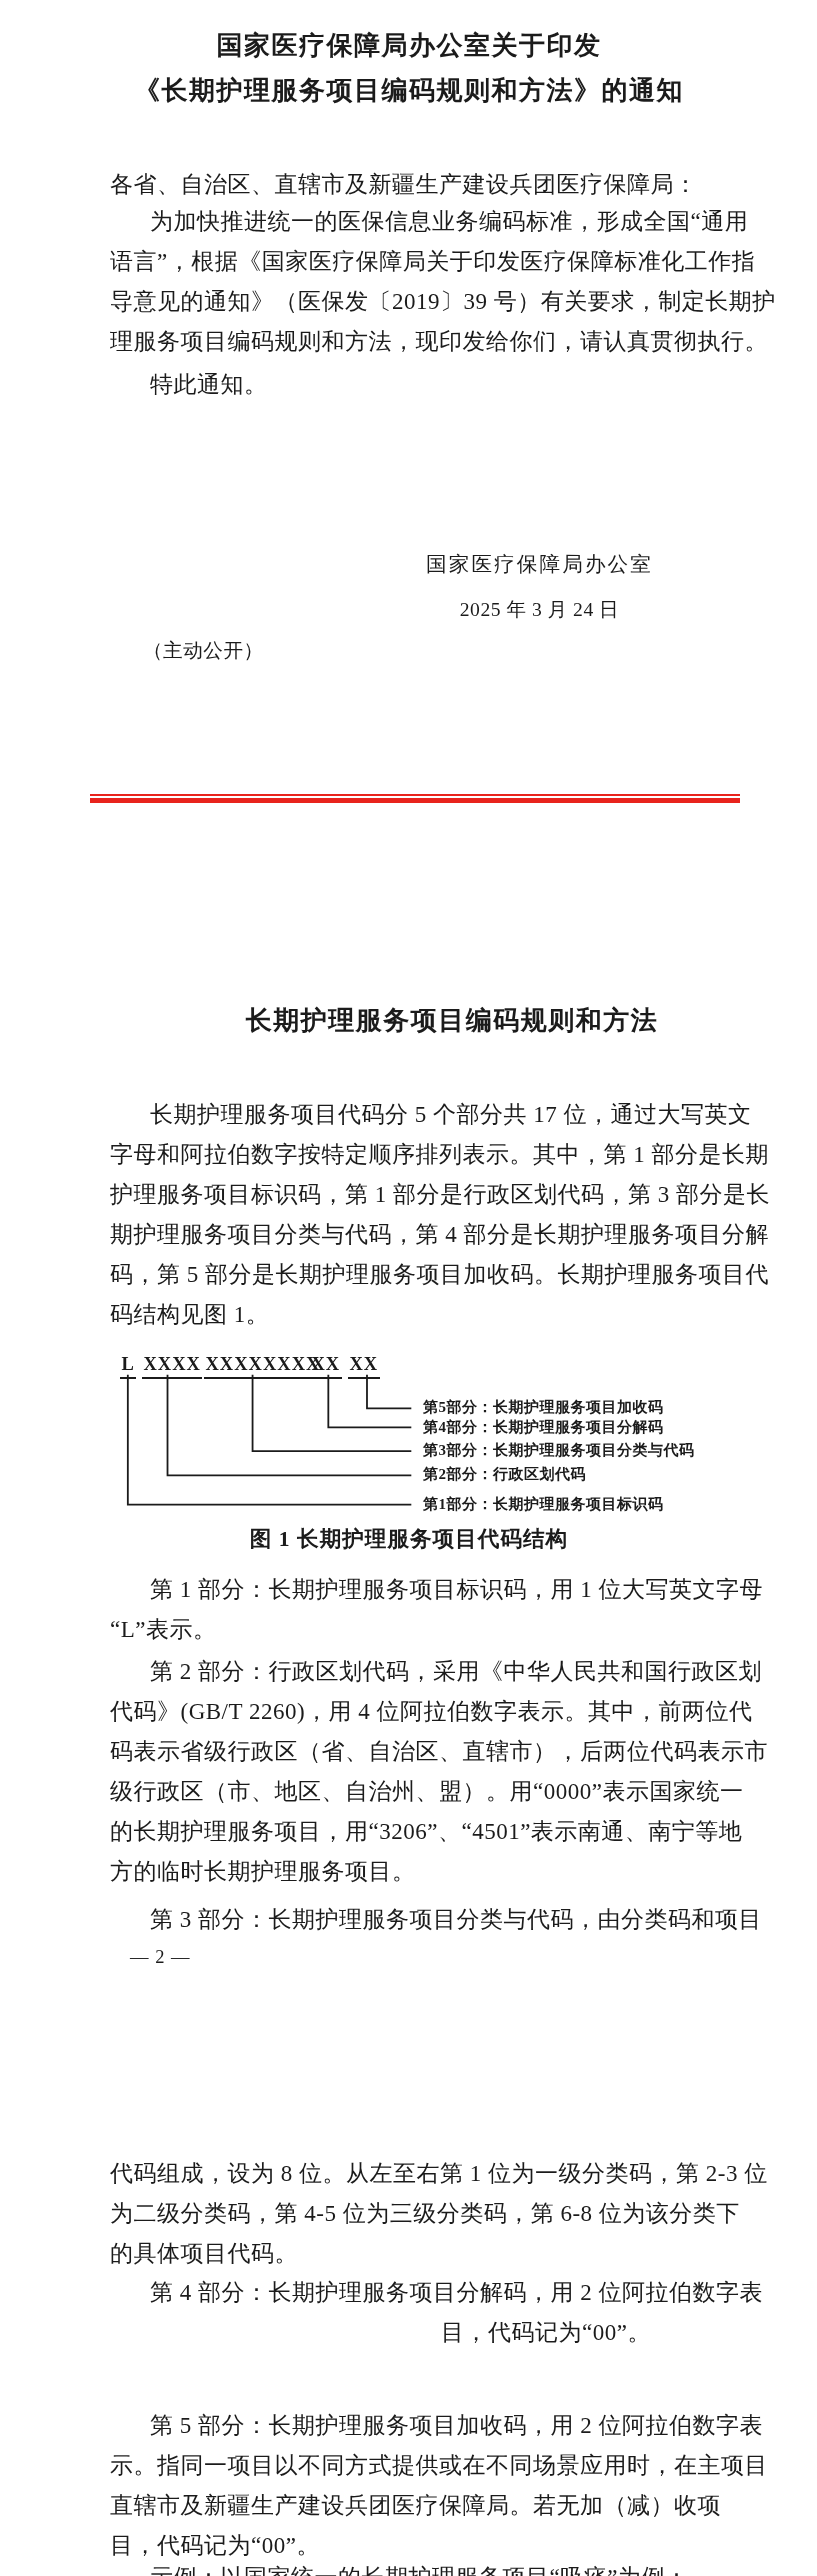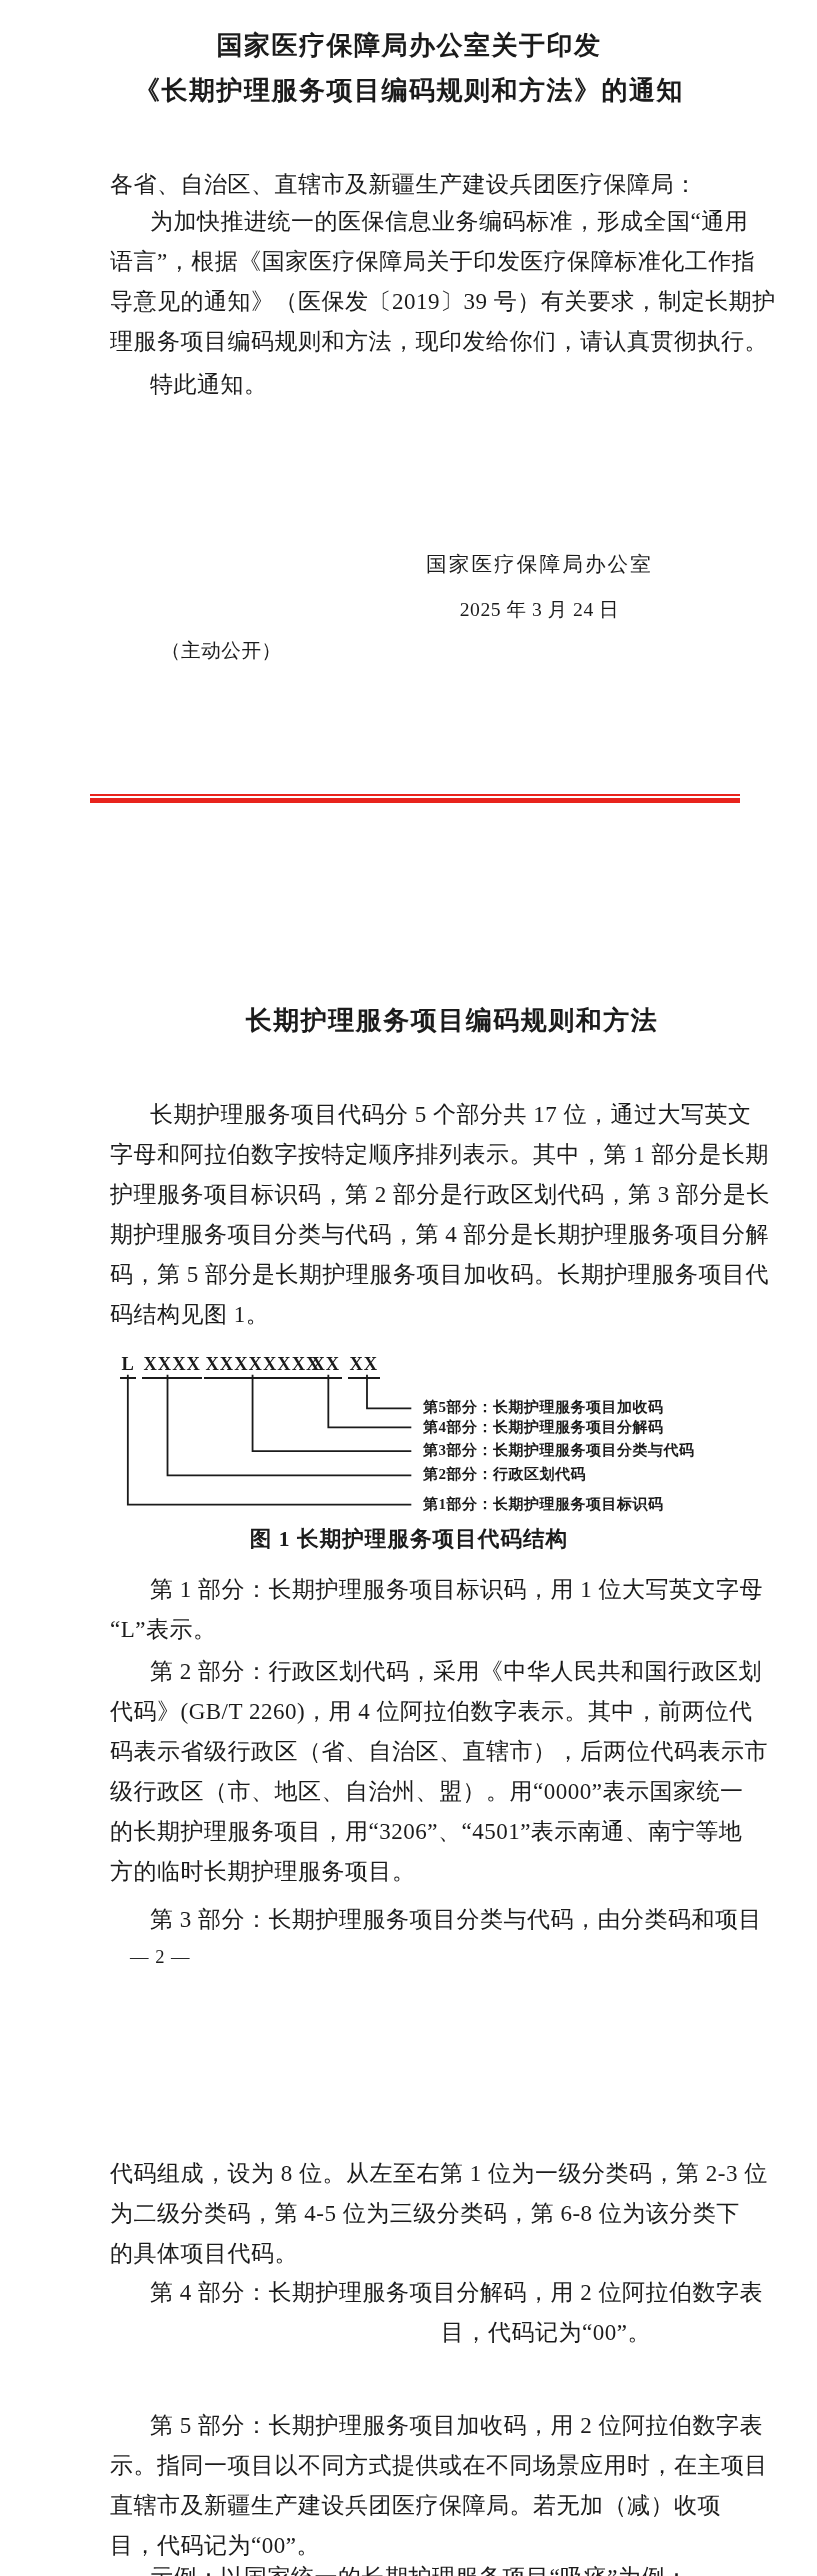--- a/index.html
+++ b/index.html
@@ -47,31 +47,31 @@
   <div class="line">理服务项目编码规则和方法，现印发给你们，请认真贯彻执行。</div>
 </div>
 
 <div class="para" style="top:365px;">
   <div class="line indent">特此通知。</div>
 </div>
 
 <div class="sign-block signer" style="top:544px;">国家医疗保障局办公室</div>
 <div class="sign-block date" style="top:590px;">2025 年 3 月 24 日</div>
 
-<div class="disclosure" style="top:631px;margin-left:18px;">（主动公开）</div>
+<div class="disclosure" style="top:631px;">（主动公开）</div>
 
 <div class="red-line red-thin" style="background: rgb(232, 35, 29);"></div>
 <div class="red-line red-thick" style="background: rgb(232, 35, 29);"></div>
 
 <div class="doc-title" style="top:1005px;padding-left:43px;">长期护理服务项目编码规则和方法</div>
 
 <div class="para" style="top:1095px;">
   <div class="line indent">长期护理服务项目代码分 5 个部分共 17 位，通过大写英文</div>
   <div class="line">字母和阿拉伯数字按特定顺序排列表示。其中，第 1 部分是长期</div>
-  <div class="line">护理服务项目标识码，第 2 部分是行政区划代码，第 3 部分是长</div>
+  <div class="line">护理服务项目标识码，第 1 部分是行政区划代码，第 3 部分是长</div>
   <div class="line">期护理服务项目分类与代码，第 4 部分是长期护理服务项目分解</div>
   <div class="line">码，第 5 部分是长期护理服务项目加收码。长期护理服务项目代</div>
   <div class="line">码结构见图 1。</div>
 </div>
 
 <div class="figure fig1" style="top:1350px;height:178px;">
   <svg class="fig-svg" width="818" height="178" viewBox="0 0 1587 345">
     <polyline points="712,48 712,113 798,113" fill="none" stroke="#1b1b1b" stroke-width="3.5"></polyline>
     <polyline points="637,48 637,150 798,150" fill="none" stroke="#1b1b1b" stroke-width="3.5"></polyline>
     <polyline points="490,48 490,196 798,196" fill="none" stroke="#1b1b1b" stroke-width="3.5"></polyline>

